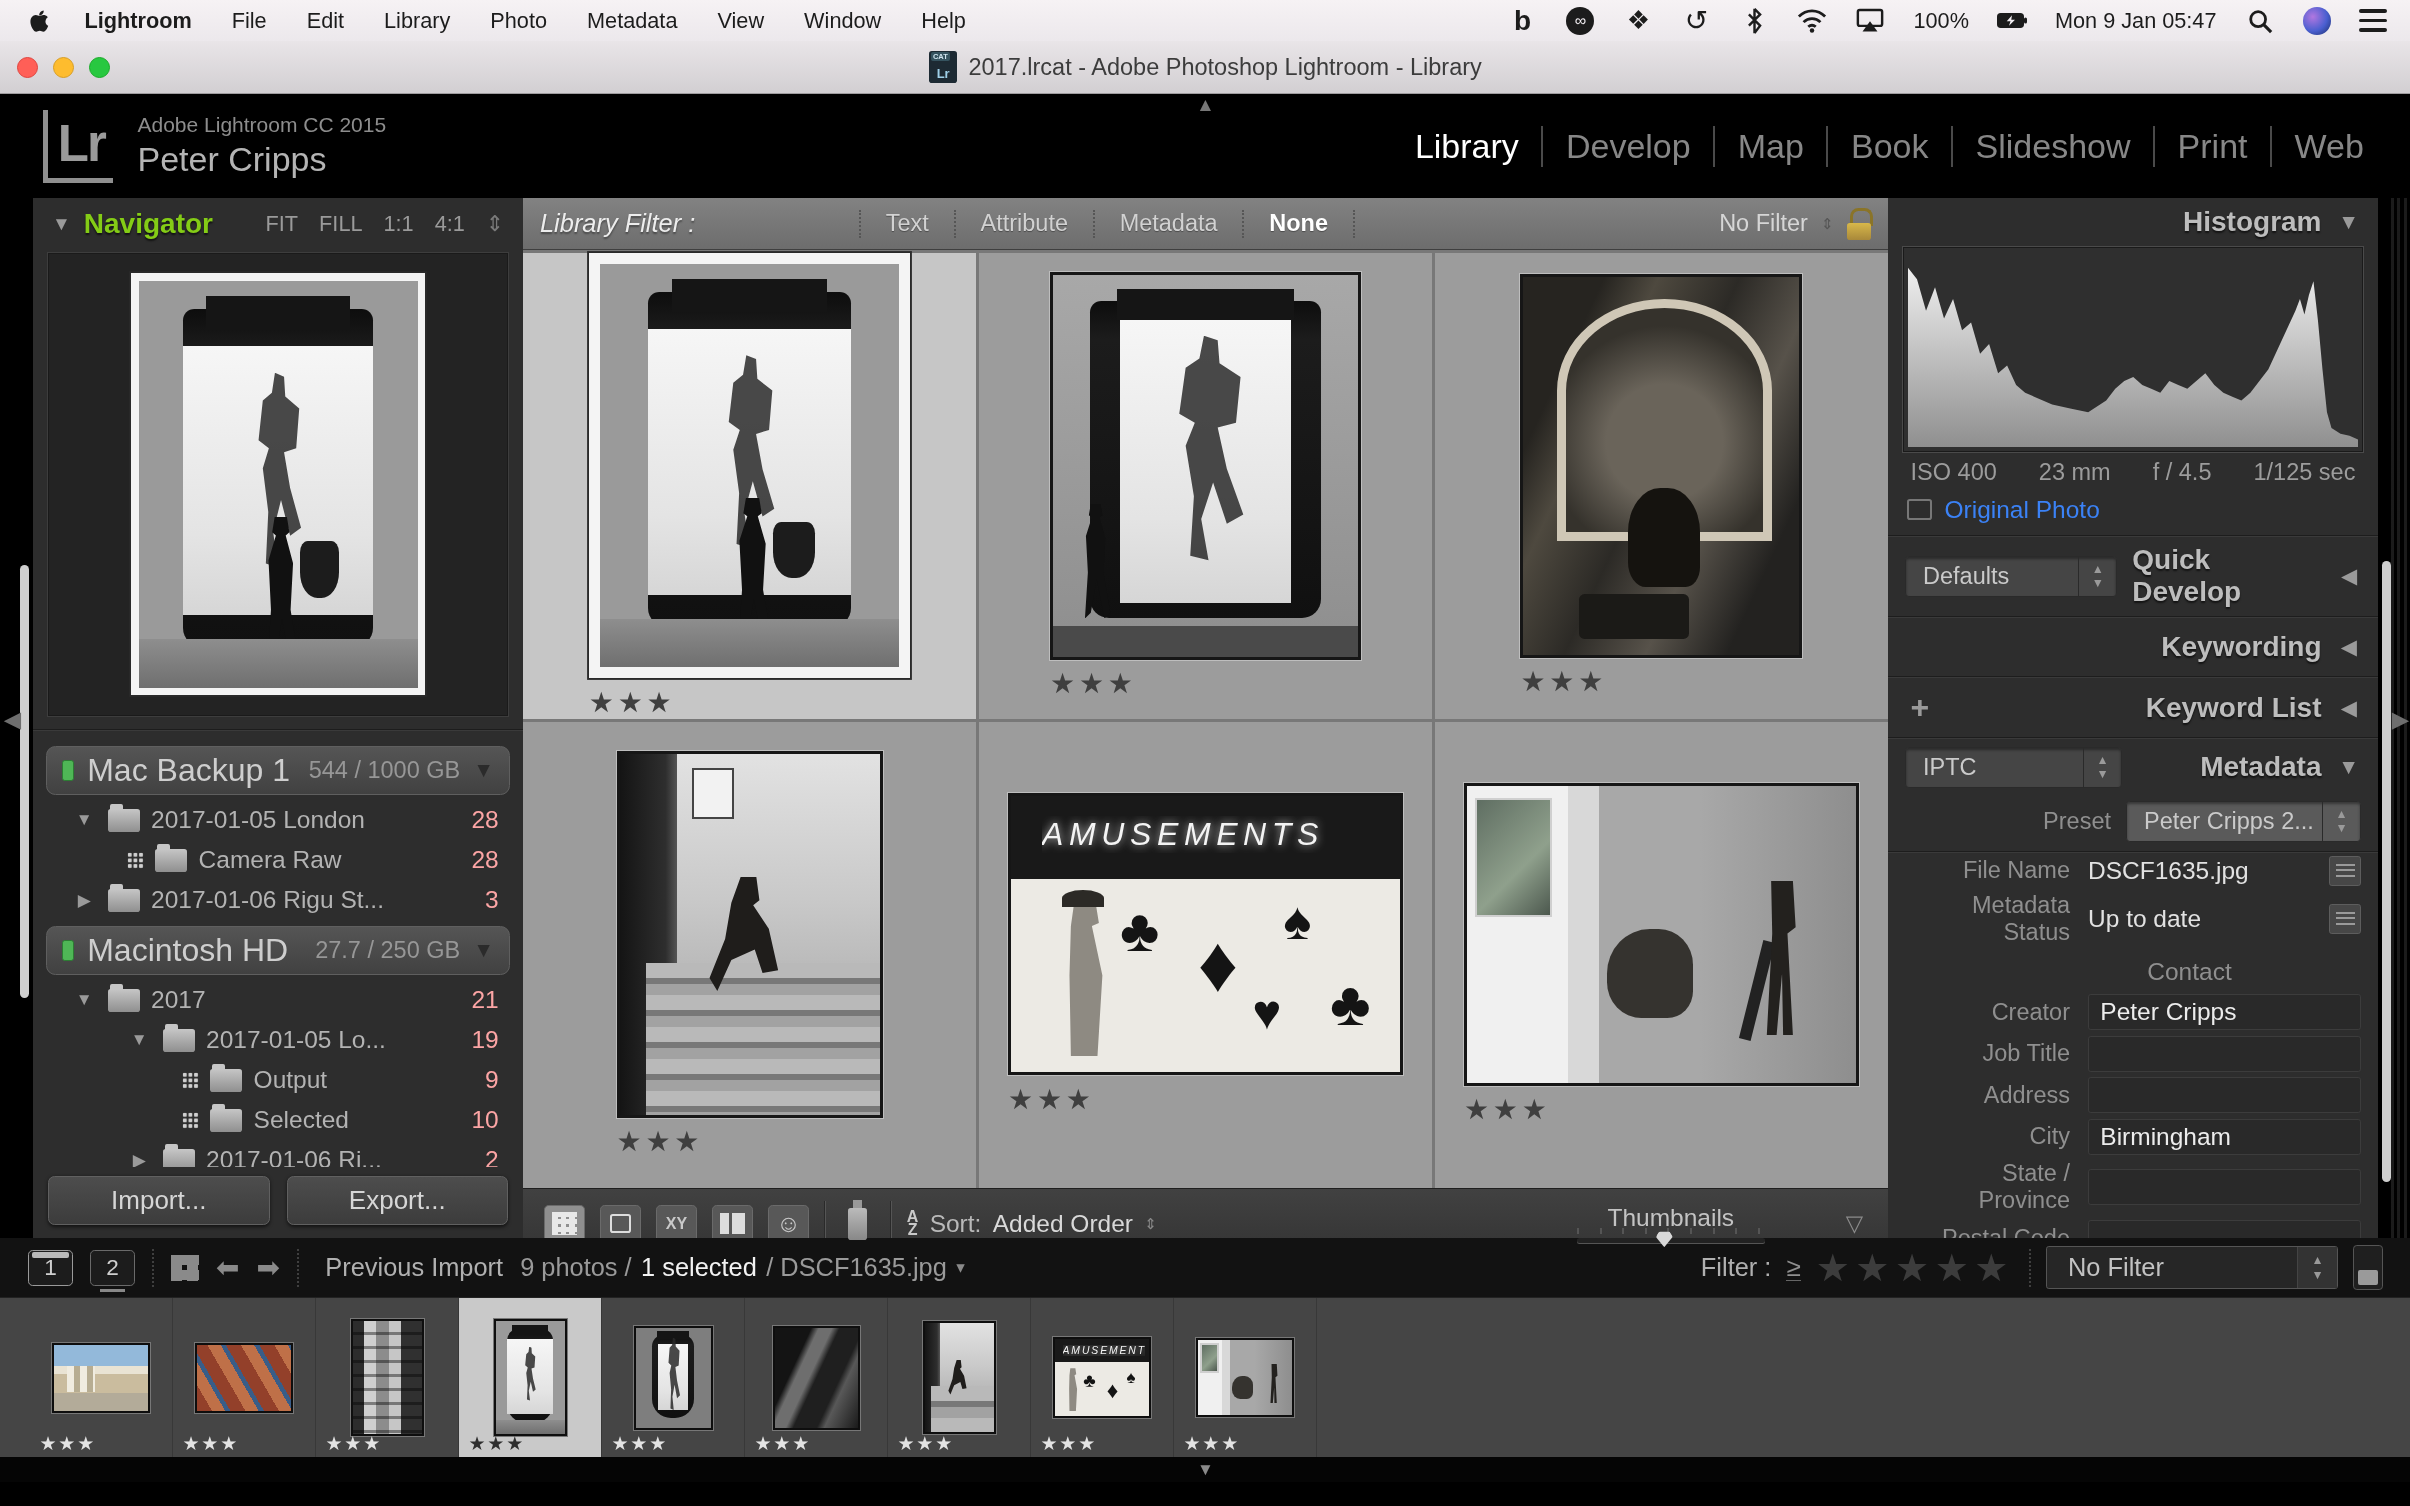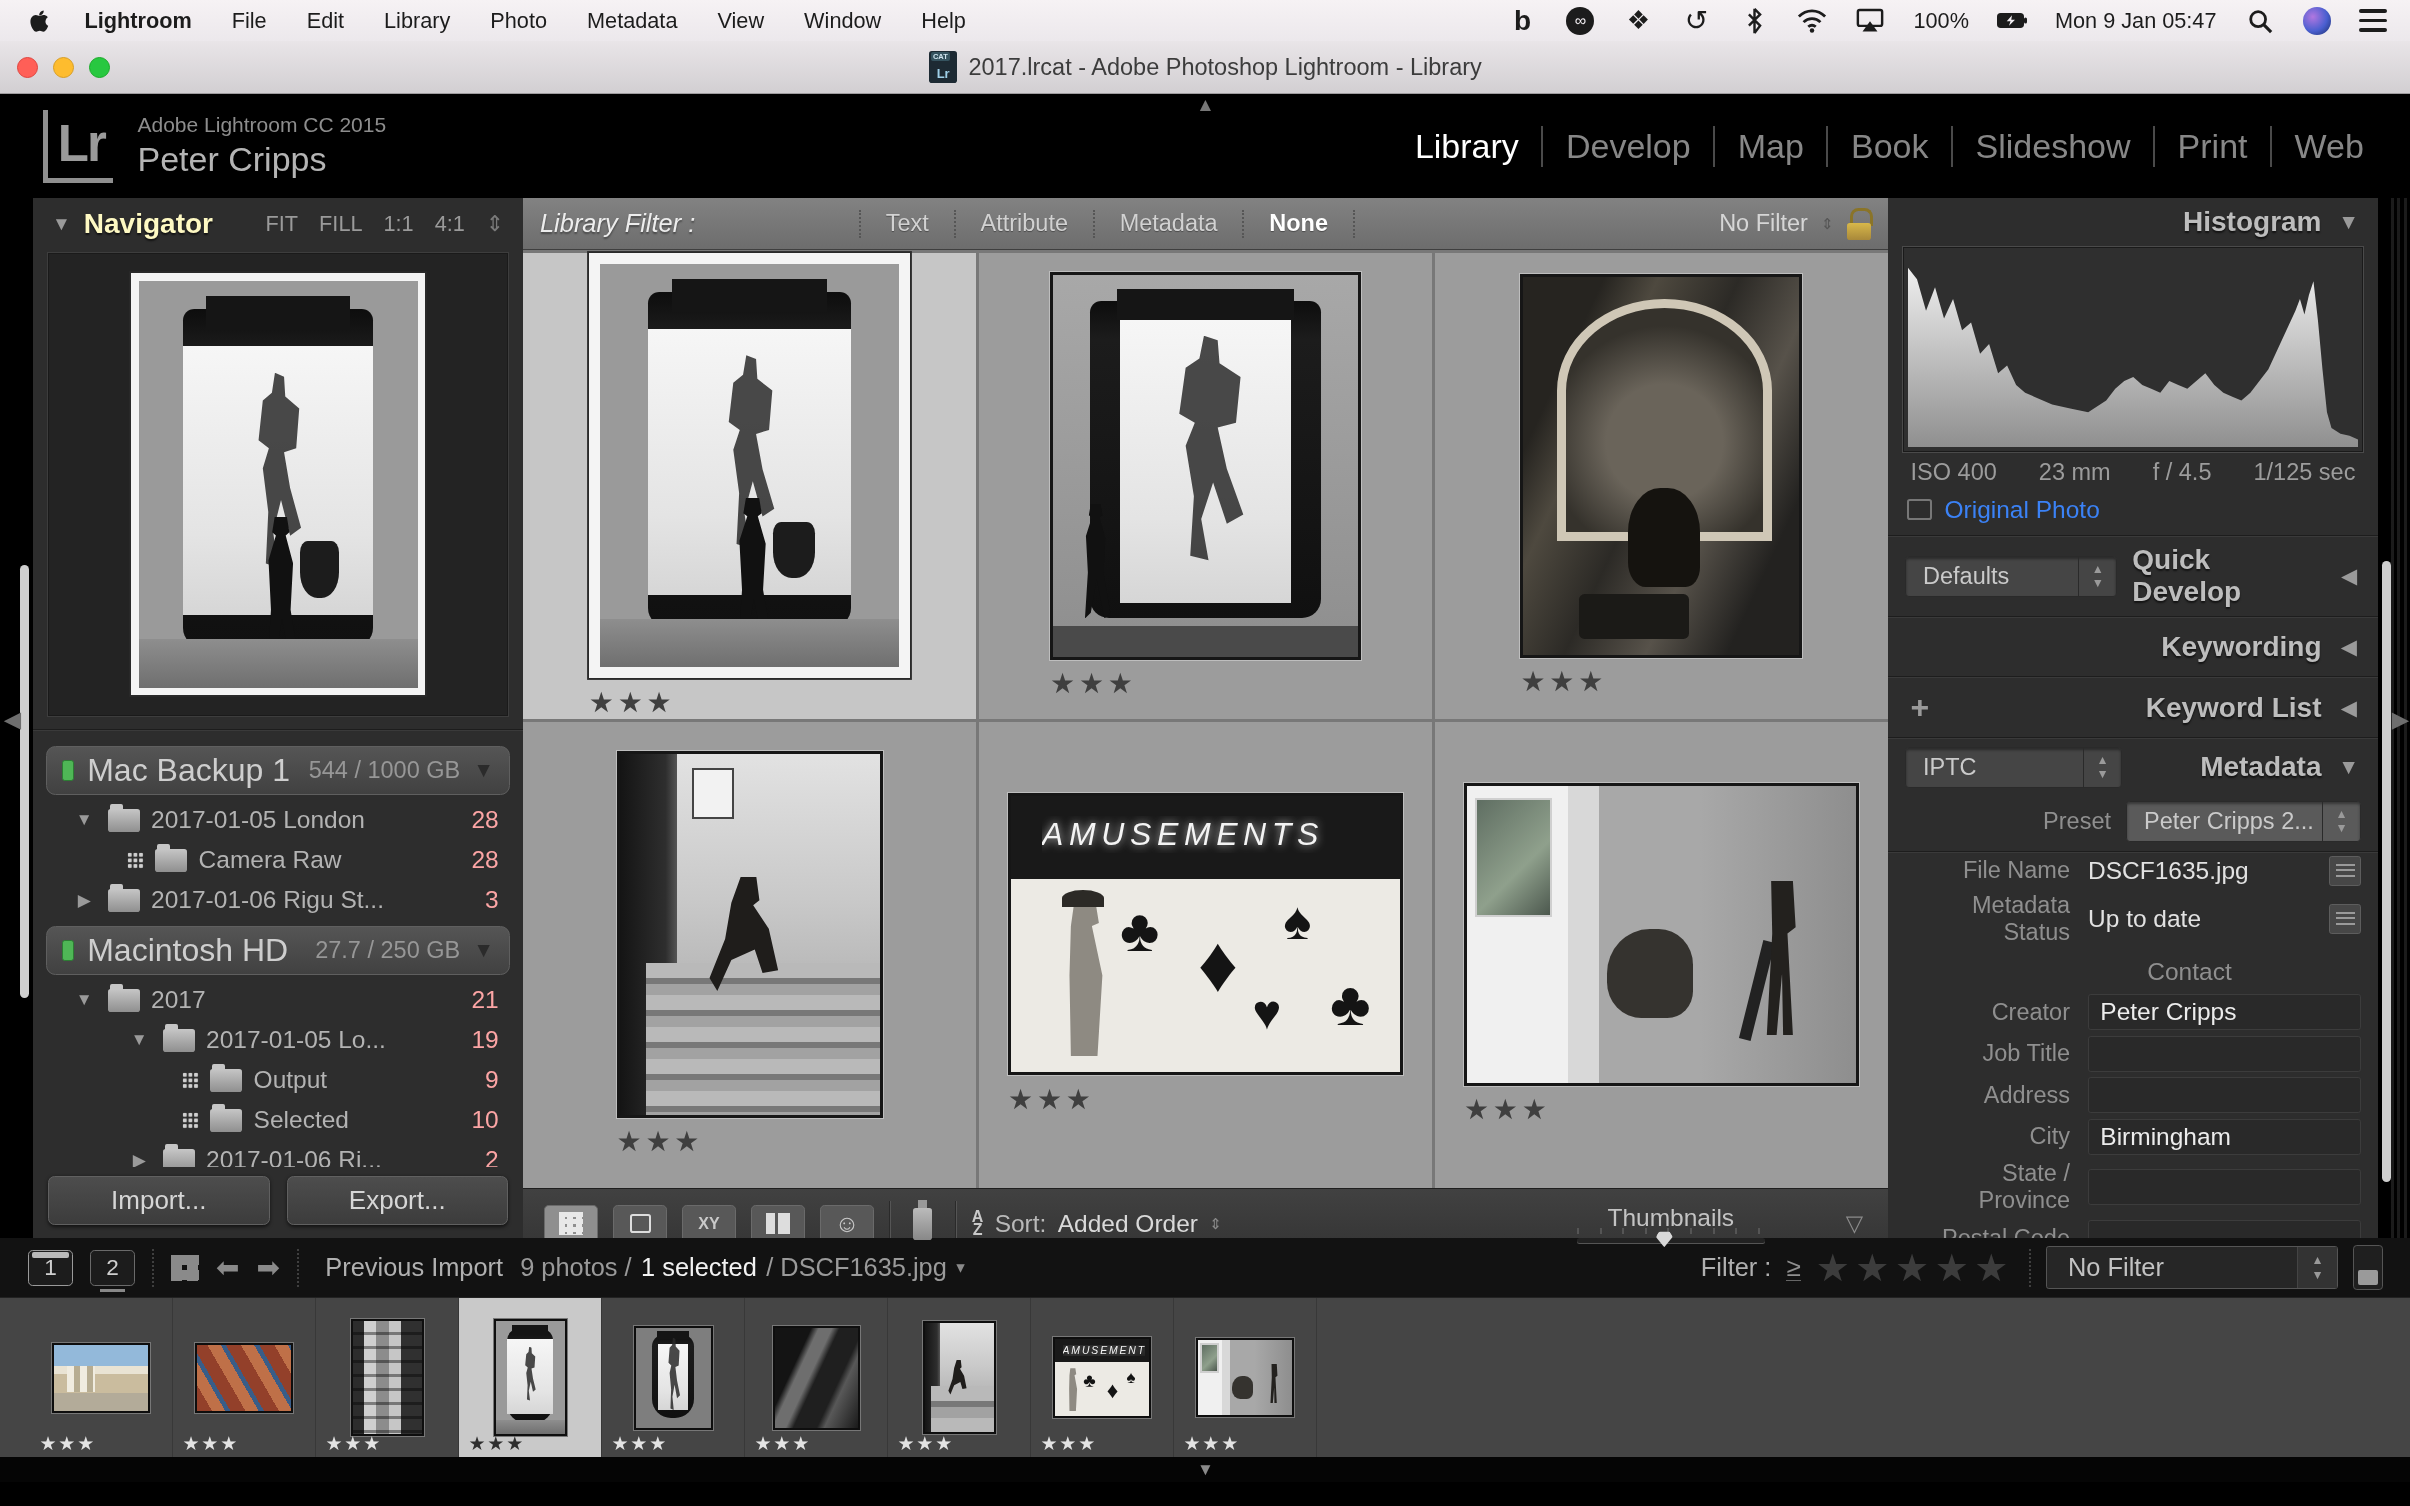--- a/index.html
+++ b/index.html
@@ -52,21 +52,21 @@
   .edge.right .grip { right:0; }
   .edge .edge-arrow { position:absolute; top:508px; font-size:22.6px; color:#6e6e6e; }
   .edge.left .edge-arrow { left:3.8px; }
   .edge.right .edge-arrow { right:1.9px; }
 
   .side-panel { width:490px; background:#2d2d2d; flex:none; display:flex; flex-direction:column; overflow:hidden; }
 
   
   .pane-head { height:51px; display:flex; align-items:center; padding:0 19px; gap:13px; flex:none; }
   .tri { color:#9a9a9a; font-size:19px; }
-  .pane-title { color:#fef9c3; font-size:28px; font-weight:bold; text-shadow:0 1.9px 1.9px rgba(0,0,0,.6);text-align:right; }
+  .pane-title { color:#84cc16; font-size:28px; font-weight:bold; text-shadow:0 1.9px 1.9px rgba(0,0,0,.6);text-align:right; }
   .nav-zooms { margin-left:auto; display:flex; align-items:center; gap:21px; color:#9a9a9a; font-size:21.7px; }
   .nav-zooms .stepper { color:#7a7a7a; }
   .nav-preview { margin:3.8px 15px 13px; height:463px; background:#232323; border:1.9px solid #1a1a1a; outline:0.9px solid #3d3d3d; display:flex; align-items:center; justify-content:center; flex:none; }
   .divider { height:1.9px; background:#1d1d1d; border-bottom:0.9px solid #3a3a3a; flex:none; }
 
   .folders { padding:9.4px 13px 0; flex:1 1 auto; overflow:hidden; }
   .vol-head { height:49px; border-radius:9.4px; background:linear-gradient(#555,#414141); border:0.9px solid #5f5f5f; display:flex; align-items:center; padding:0 15px; gap:13px; margin:5.6px 0; }
   .led { width:12.2px; height:21px; border-radius:2.8px; background:#4fb656; border:0.9px solid #2c7c33; }
   .vol-name { color:#cecece; font-size:32px; }
   .vol-cap { margin-left:auto; color:#979797; font-size:23.5px; }
@@ -141,21 +141,21 @@
 
   .ph.t1 { background:linear-gradient(#93b9da 0 32%,#e9e3d3 32% 44%,#cabc9e 44% 72%,#b3ab99 72%); }
   .ph.t1::after { content:""; position:absolute; left:14%; top:32%; width:30%; height:40%; background:repeating-linear-gradient(90deg,#f0ece0 0 7.5px,#b7ad92 7.5px 13px); }
   .ph.t2 { background:repeating-linear-gradient(60deg,#93402a 0 13px,#bf7048 13px 24.5px,#395d88 24.5px 29px); }
   .ph.t3 { background:linear-gradient(90deg,#2c2c2c 0 16%,#cfcfcf 16% 34%,#8c8c8c 34% 52%,#c6c6c6 52% 70%,#303030 70%); }
   .ph.t3::after { content:""; position:absolute; inset:0; background:repeating-linear-gradient(#0000 0 11.3px,rgba(0,0,0,.4) 11.3px 14px); }
   .ph.t6 { background:linear-gradient(115deg,#141414 0 28%,#6e6e6e 34% 44%,#1f1f1f 50% 68%,#585858 74%,#1a1a1a); }
 
   
   .toolbar { height:71px; flex:none; background:linear-gradient(#414141,#333); display:flex; align-items:center; padding:0 21px; gap:15px; border-top:1.9px solid #1f1f1f; }
-  .tb-ic { width:54px; height:38px; border-radius:4.7px; background:#585858; border:0.9px solid #6a6a6a; display:flex; align-items:center; justify-content:center; color:#c9c9c9; font-size:19px; }
+  .tb-ic { width:41px; height:38px; border-radius:4.7px; background:#585858; border:0.9px solid #6a6a6a; display:flex; align-items:center; justify-content:center; color:#c9c9c9; font-size:19px; }
   .tb-ic.grid-active { background:#8f8f8f; color:#f2f2f2; }
   .tb-grid-glyph { width:24.5px; height:22.6px; background:repeating-linear-gradient(90deg,#e8e8e8 0 5.6px,transparent 5.6px 8.5px),repeating-linear-gradient(#e8e8e8 0 4.7px,transparent 4.7px 7.5px); }
   .tb-loupe-glyph { width:21px; height:19px; border:2.8px solid #ddd; border-radius:2.8px; }
   .tb-survey-glyph { width:24.5px; height:21px; background:linear-gradient(90deg,#ddd 0 9.4px,transparent 9.4px 12.2px,#ddd 12.2px); }
   .tb-sep { width:1.9px; height:45px; background:#2a2a2a; border-right:0.9px solid #555; }
   .spray { width:19px; height:32px; background:linear-gradient(#bbb,#888); border-radius:2.8px; position:relative; margin:0 7.5px; }
   .spray::before { content:""; position:absolute; top:-7.5px; left:4.7px; width:9.4px; height:7.5px; background:#999; }
   .sort-group { display:flex; align-items:center; gap:11.3px; color:#b9b9b9; font-size:24.5px; }
   .az-ic { display:flex; flex-direction:column; line-height:.8; font-size:16px; font-weight:bold; color:#c9c9c9; align-items:center; }
   .sort-value { color:#d9d9d9; }

